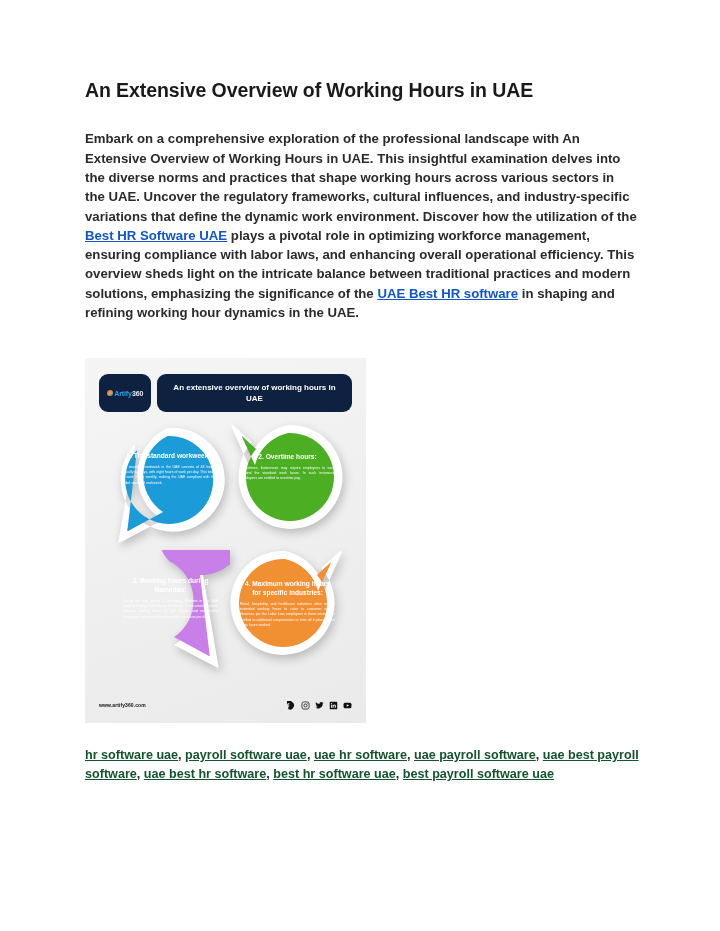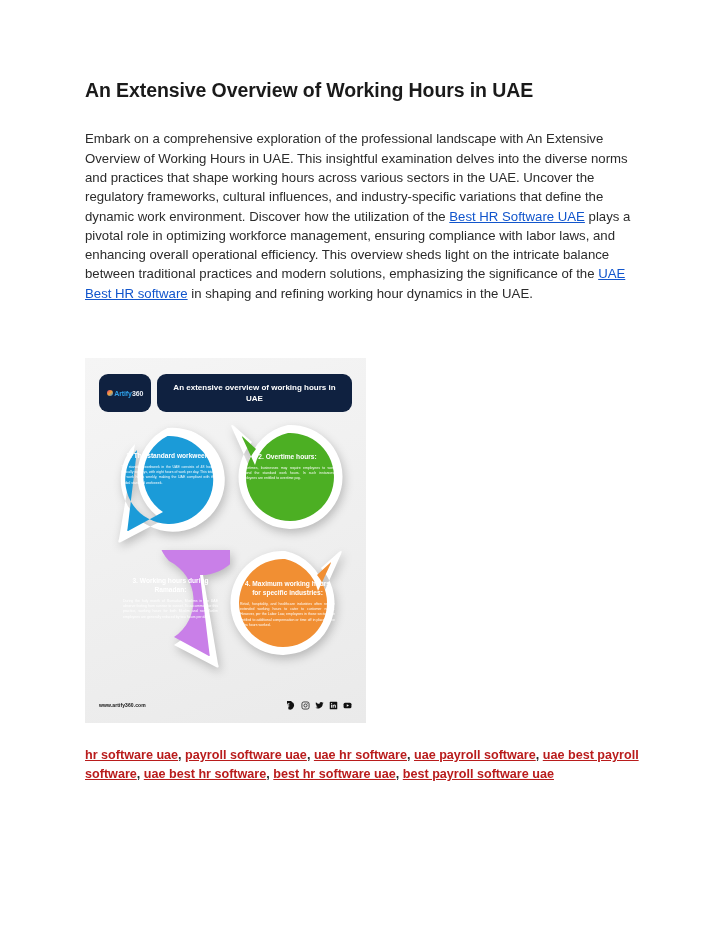--- a/index.html
+++ b/index.html
@@ -31,21 +31,21 @@
     font-size: 19.5px;
     line-height: 1.3;
     font-weight: bold;
     color: #1a1a1a;
     margin: 0 0 26px 0;
     letter-spacing: -0.1px;
   }
   p.article-body {
     font-size: 13.2px;
     line-height: 19.3px;
-    font-weight: normal;
+    font-weight: bold;
     color: #2b2b2b;
     margin: 0;
     text-align: left;
   }
   a.inline-link {
     color: #1155cc;
     text-decoration: underline;
   }
   
   .infographic {
@@ -182,21 +182,21 @@
     position: absolute;
     left: 85px;
     top: 746px;
     width: 560px;
     font-size: 12.6px;
     line-height: 19px;
     font-weight: bold;
     color: #2b2b2b;
   }
   .tags a {
-    color: #b91c1c;
+    color: #14532d;
   }
 </style>
 </head>
 <body>
 
 <div class="page">
 
   <div class="content">
     <h1 class="article-title">An Extensive Overview of Working Hours in UAE</h1>
 

